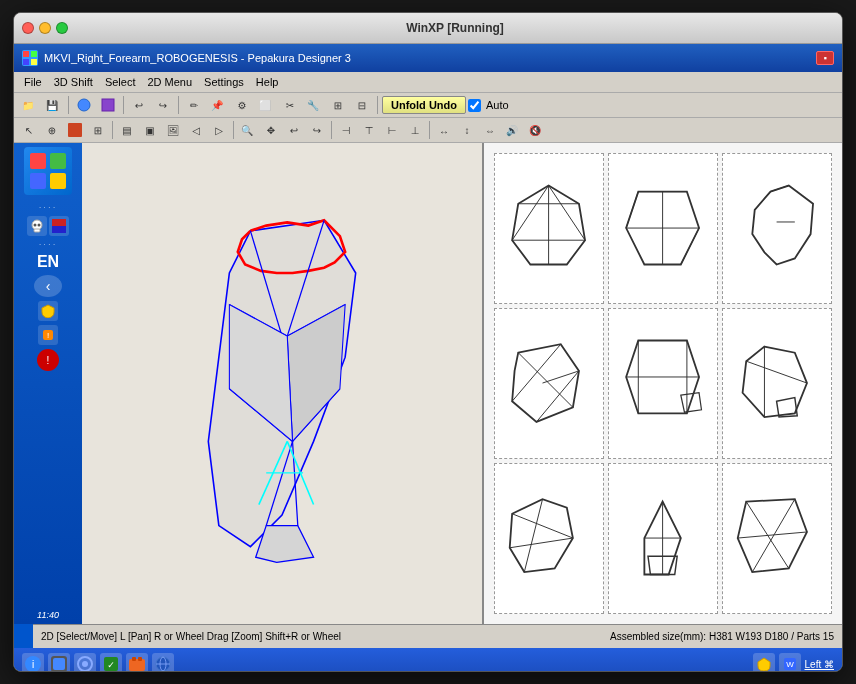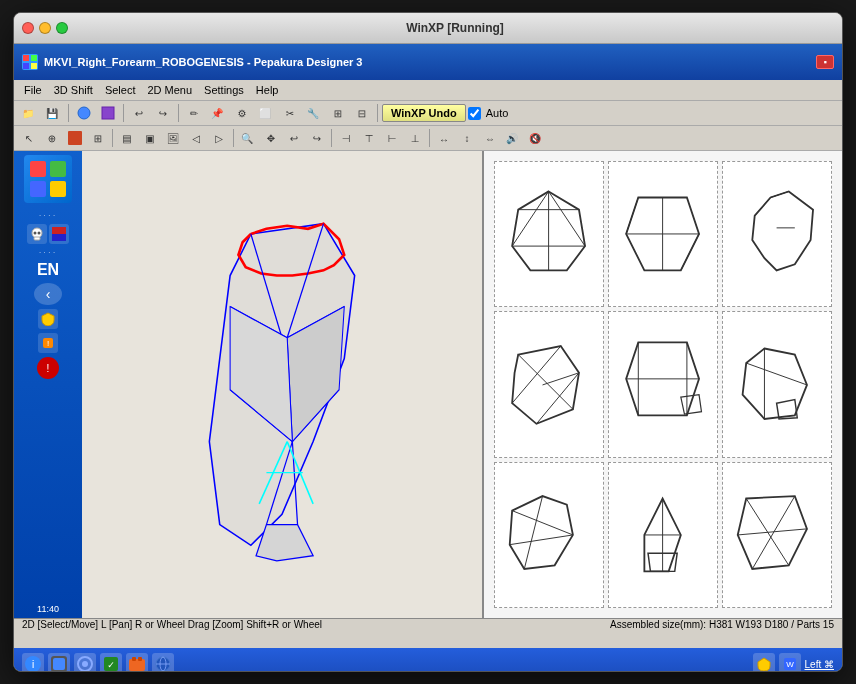--- a/index.html
+++ b/index.html
@@ -54,27 +54,27 @@
     }
     
     .xp-outer {
       height: calc(100% - 22px);
       background: #0055cc;
       display: flex;
       flex-direction: column;
     }
     .xp-titlebar {
       background: linear-gradient(to bottom, #2060c0, #1040a0);
-      height: 36px;
+      height: 28px;
       display: flex;
       align-items: center;
       padding: 0 8px;
       color: white;
       font-size: 12px;
-      font-weight: bold;
+      font-weight: normal;
     }
     .xp-title-icon {
       width: 16px;
       height: 16px;
       background: #3399ff;
       border-radius: 2px;
       margin-right: 6px;
       display: flex;
       align-items: center;
       justify-content: center;
@@ -237,20 +237,21 @@
       align-items: center;
       justify-content: center;
       color: white;
       font-size: 10px;
     }
     .sidebar-time {
       color: white;
       font-size: 9px;
       text-align: right;
       margin-top: auto;
+      font-style: italic;
     }
     
     .view-3d {
       flex: 1;
       background: #e8e4dc;
       position: relative;
       overflow: hidden;
       min-width: 200px;
     }
     
@@ -274,28 +275,29 @@
       overflow: hidden;
       position: relative;
     }
     .paper-cell svg {
       width: 90%;
       height: 90%;
     }
     
     .xp-statusbar {
       background: #d4d0c8;
-      height: 30px;
+      height: 24px;
       border-top: 1px solid #888;
       display: flex;
-      align-items: flex-start;
+      align-items: center;
       padding: 0 8px;
       font-size: 10px;
       color: #000;
       justify-content: space-between;
+      margin-left: 19px;
     }
     .taskbar {
       background: linear-gradient(to bottom, #245edc, #1a4ab8);
       height: 32px;
       display: flex;
       align-items: center;
       padding: 0 8px;
       gap: 4px;
     }
     .taskbar-icon {
@@ -384,21 +386,21 @@
         <div class="toolbar-separator"></div>
         <div class="toolbar-btn">✏</div>
         <div class="toolbar-btn">📌</div>
         <div class="toolbar-btn">⚙</div>
         <div class="toolbar-btn">⬜</div>
         <div class="toolbar-btn">✂</div>
         <div class="toolbar-btn">🔧</div>
         <div class="toolbar-btn">⊞</div>
         <div class="toolbar-btn">⊟</div>
         <div class="toolbar-separator"></div>
-        <button class="unfold-undo-btn">WinXP Undo</button>
+        <button class="unfold-undo-btn">Unfold Undo</button>
         <div class="auto-checkbox">
           <input type="checkbox" checked="" style="">
           <span>Auto</span>
         </div>
       </div>
 
       <div class="xp-toolbar-row2">
         <div class="toolbar-btn">↖</div>
         <div class="toolbar-btn">⊕</div>
         <div class="toolbar-btn">

